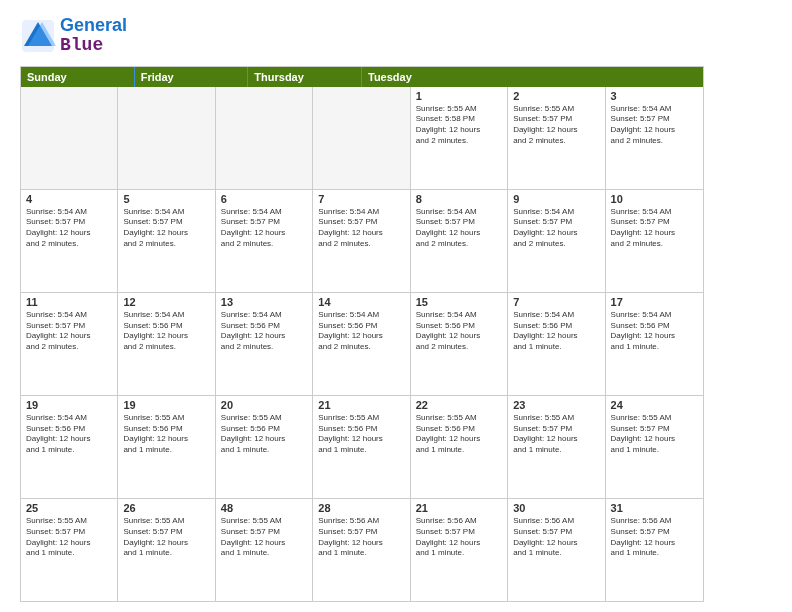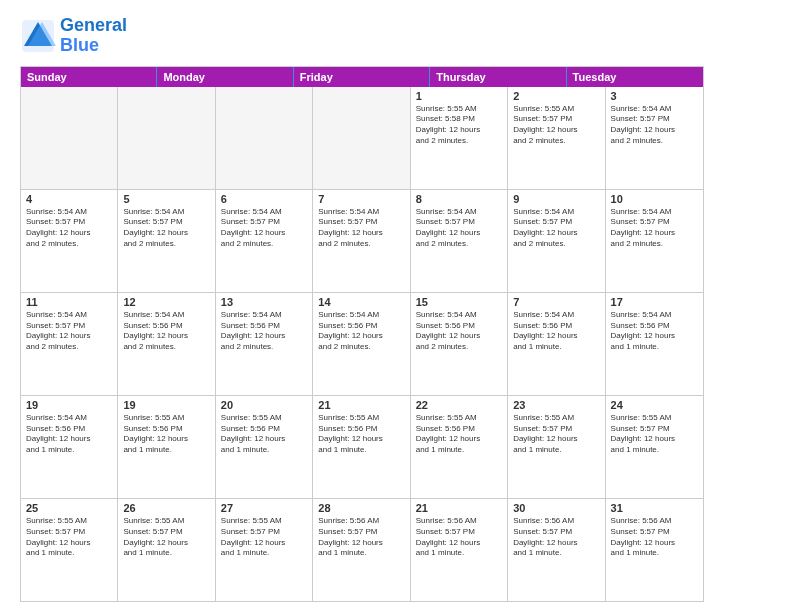--- a/index.html
+++ b/index.html
@@ -57,22 +57,22 @@
       margin-top: 2px;
     }
     .calendar {
       flex: 1;
       display: flex;
       flex-direction: column;
       border: 1px solid #ccc;
     }
     .day-headers {
       display: grid;
-      grid-template-columns: repeat(5, 1fr);
-      background: #a21caf;
+      grid-template-columns: repeat(6, 1fr);
+      background: #4d7c0f;
     }
     .day-header {
       color: #fff;
       font-size: 11px;
       font-weight: bold;
       padding: 4px 6px;
       text-align: left;
       border-right: 1px solid #3a8ed8;
     }
     .day-header:last-child { border-right: none; }
@@ -119,33 +119,32 @@
     <div class="logo">
       <div class="logo-icon">
         <svg width="36" height="36" viewBox="0 0 36 36">
           <rect x="2" y="2" width="32" height="32" rx="4" fill="#e8f0fe"></rect>
           <polygon points="18,4 32,28 4,28" fill="#1a73c8"></polygon>
           <polygon points="22,4 36,28 8,28" fill="#4da3ff" opacity="0.5"></polygon>
         </svg>
       </div>
       <div class="logo-text">
         <div><span>General</span></div>
-        <div style="color:#3b82f6;">Blue</div>
+        <div style="color:#701a75;font-family:Liberation Mono, monospace;">Blue</div>
       </div>
     </div>
     <div class="title-block">
       <div class="month-year"></div>
       <div class="location"></div>
     </div>
   </div>
 
   <div class="calendar">
     <div class="day-headers">
     <div class="day-header">Sunday</div>
-        <div class="day-header">Monday</div>
         <div class="day-header">Friday</div>
         <div class="day-header">Thursday</div>
         <div class="day-header">Tuesday</div>
       </div>
     <div class="weeks">
     <div class="week">
           <div class="cell empty"></div>
           <div class="cell empty"></div>
           <div class="cell empty"></div>
           <div class="cell empty"></div>
@@ -333,21 +332,21 @@
             <div class="cell-text">and 1 minute.</div>
           </div>
           <div class="cell">
             <div class="day-number">26</div>
             <div class="cell-text">Sunrise: 5:55 AM</div>
             <div class="cell-text">Sunset: 5:57 PM</div>
             <div class="cell-text">Daylight: 12 hours</div>
             <div class="cell-text">and 1 minute.</div>
           </div>
           <div class="cell">
-            <div class="day-number">27</div>
+            <div class="day-number">48</div>
             <div class="cell-text">Sunrise: 5:55 AM</div>
             <div class="cell-text">Sunset: 5:57 PM</div>
             <div class="cell-text">Daylight: 12 hours</div>
             <div class="cell-text">and 1 minute.</div>
           </div>
           <div class="cell">
             <div class="day-number">28</div>
             <div class="cell-text">Sunrise: 5:56 AM</div>
             <div class="cell-text">Sunset: 5:57 PM</div>
             <div class="cell-text">Daylight: 12 hours</div>

